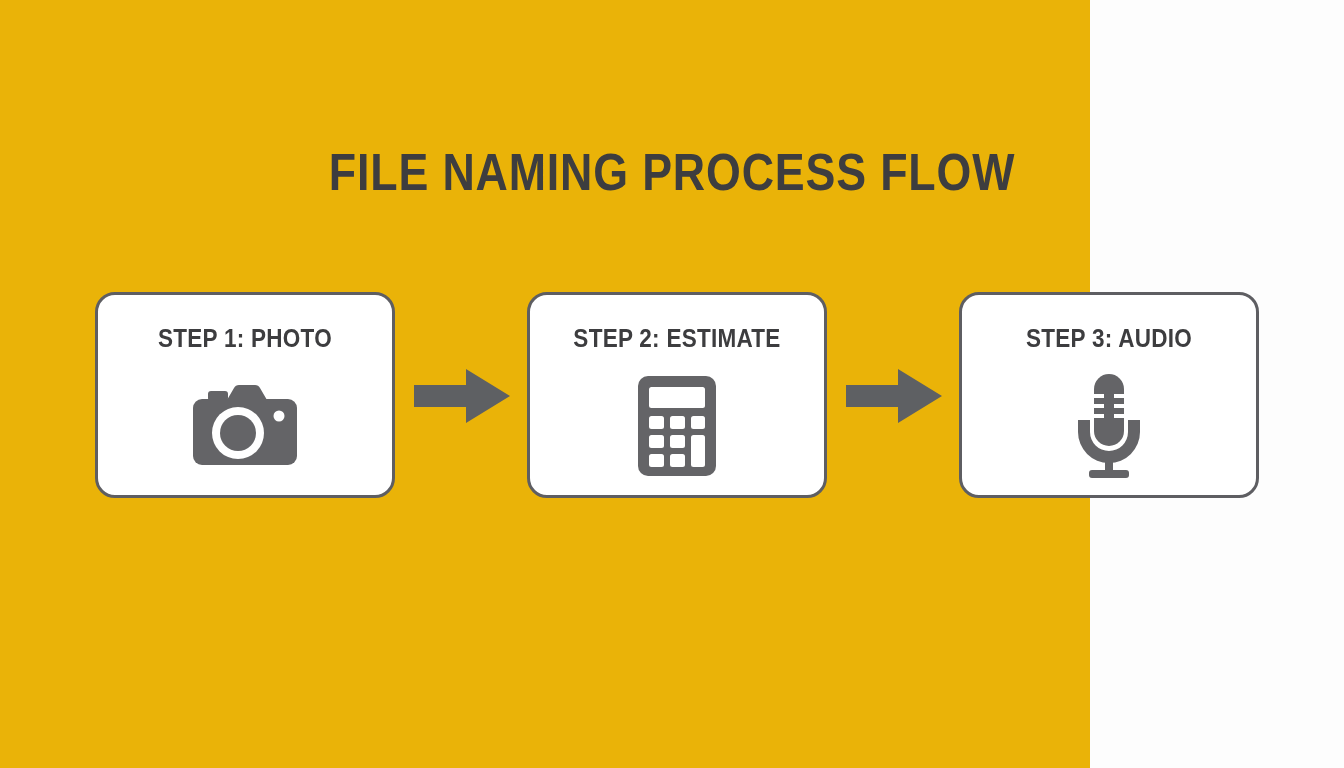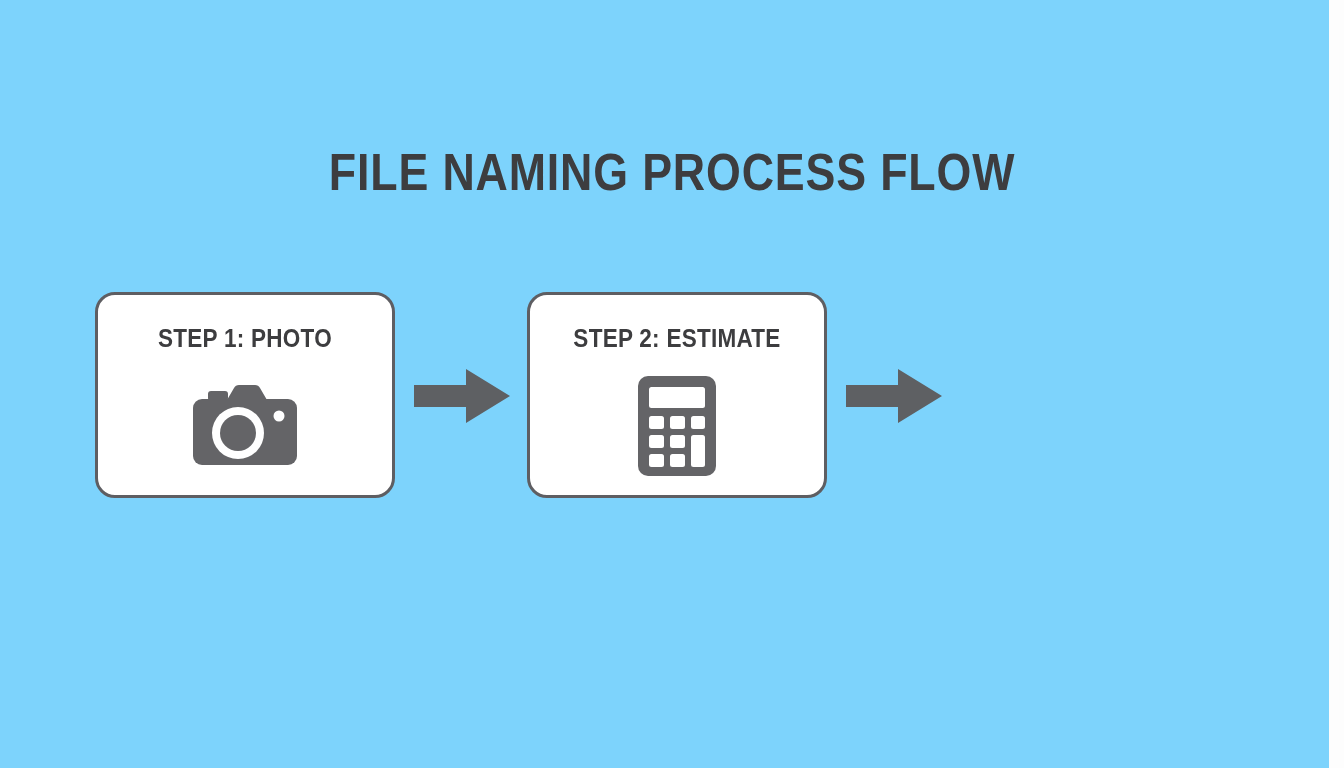--- a/index.html
+++ b/index.html
@@ -10,23 +10,23 @@
     width: 1344px;
     height: 768px;
     background: #fdfdfd;
     font-family: "Liberation Sans", sans-serif;
     overflow: hidden;
     position: relative;
   }
 
   #canvas {
     position: relative;
-    width: 1329px;
+    width: 1090px;
     height: 768px;
-    background: #7dd3fc;
+    background: #eab308;
   }
 
   
   .title {
     position: absolute;
     left: 0;
     top: 142px;
     width: 1344px;
     text-align: center;
     font-family: "Liberation Sans", sans-serif;
@@ -170,15 +170,43 @@
     </div>
 
     <div class="arrow a2">
       <span>
         <svg viewBox="0 0 96 58" aria-hidden="true">
           <path d="M0 18 L52 18 L52 2 L96 29 L52 56 L52 40 L0 40 Z" fill="#5e6063"></path>
         </svg>
       </span>
     </div>
 
+    <div class="step-card c3">
+      <div class="step-label">STEP 3: AUDIO</div>
+      <div class="icon-slot">
+        <span>
+          <svg width="86" height="108" viewBox="0 0 86 108" aria-hidden="true">
+            <g fill="#646467">
+
+              <rect x="28" y="2" width="30" height="72" rx="15"></rect>
+
+              <path d="M12 48 L12 60 A31 31 0 0 0 74 60 L74 48 L62 48 L62 60 A19 19 0 0 1 24 60 L24 48 Z"></path>
+
+              <rect x="39" y="82" width="8" height="16"></rect>
+
+              <rect x="23" y="98" width="40" height="8" rx="3"></rect>
+            </g>
+
+            <g fill="#ffffff">
+              <rect x="28" y="22" width="10" height="4"></rect>
+              <rect x="48" y="22" width="10" height="4"></rect>
+              <rect x="28" y="32" width="10" height="4"></rect>
+              <rect x="48" y="32" width="10" height="4"></rect>
+              <rect x="28" y="42" width="10" height="4"></rect>
+              <rect x="48" y="42" width="10" height="4"></rect>
+            </g>
+          </svg>
+        </span>
+      </div>
+    </div>
 
   </div>
 </div>
 
 </body></html>

